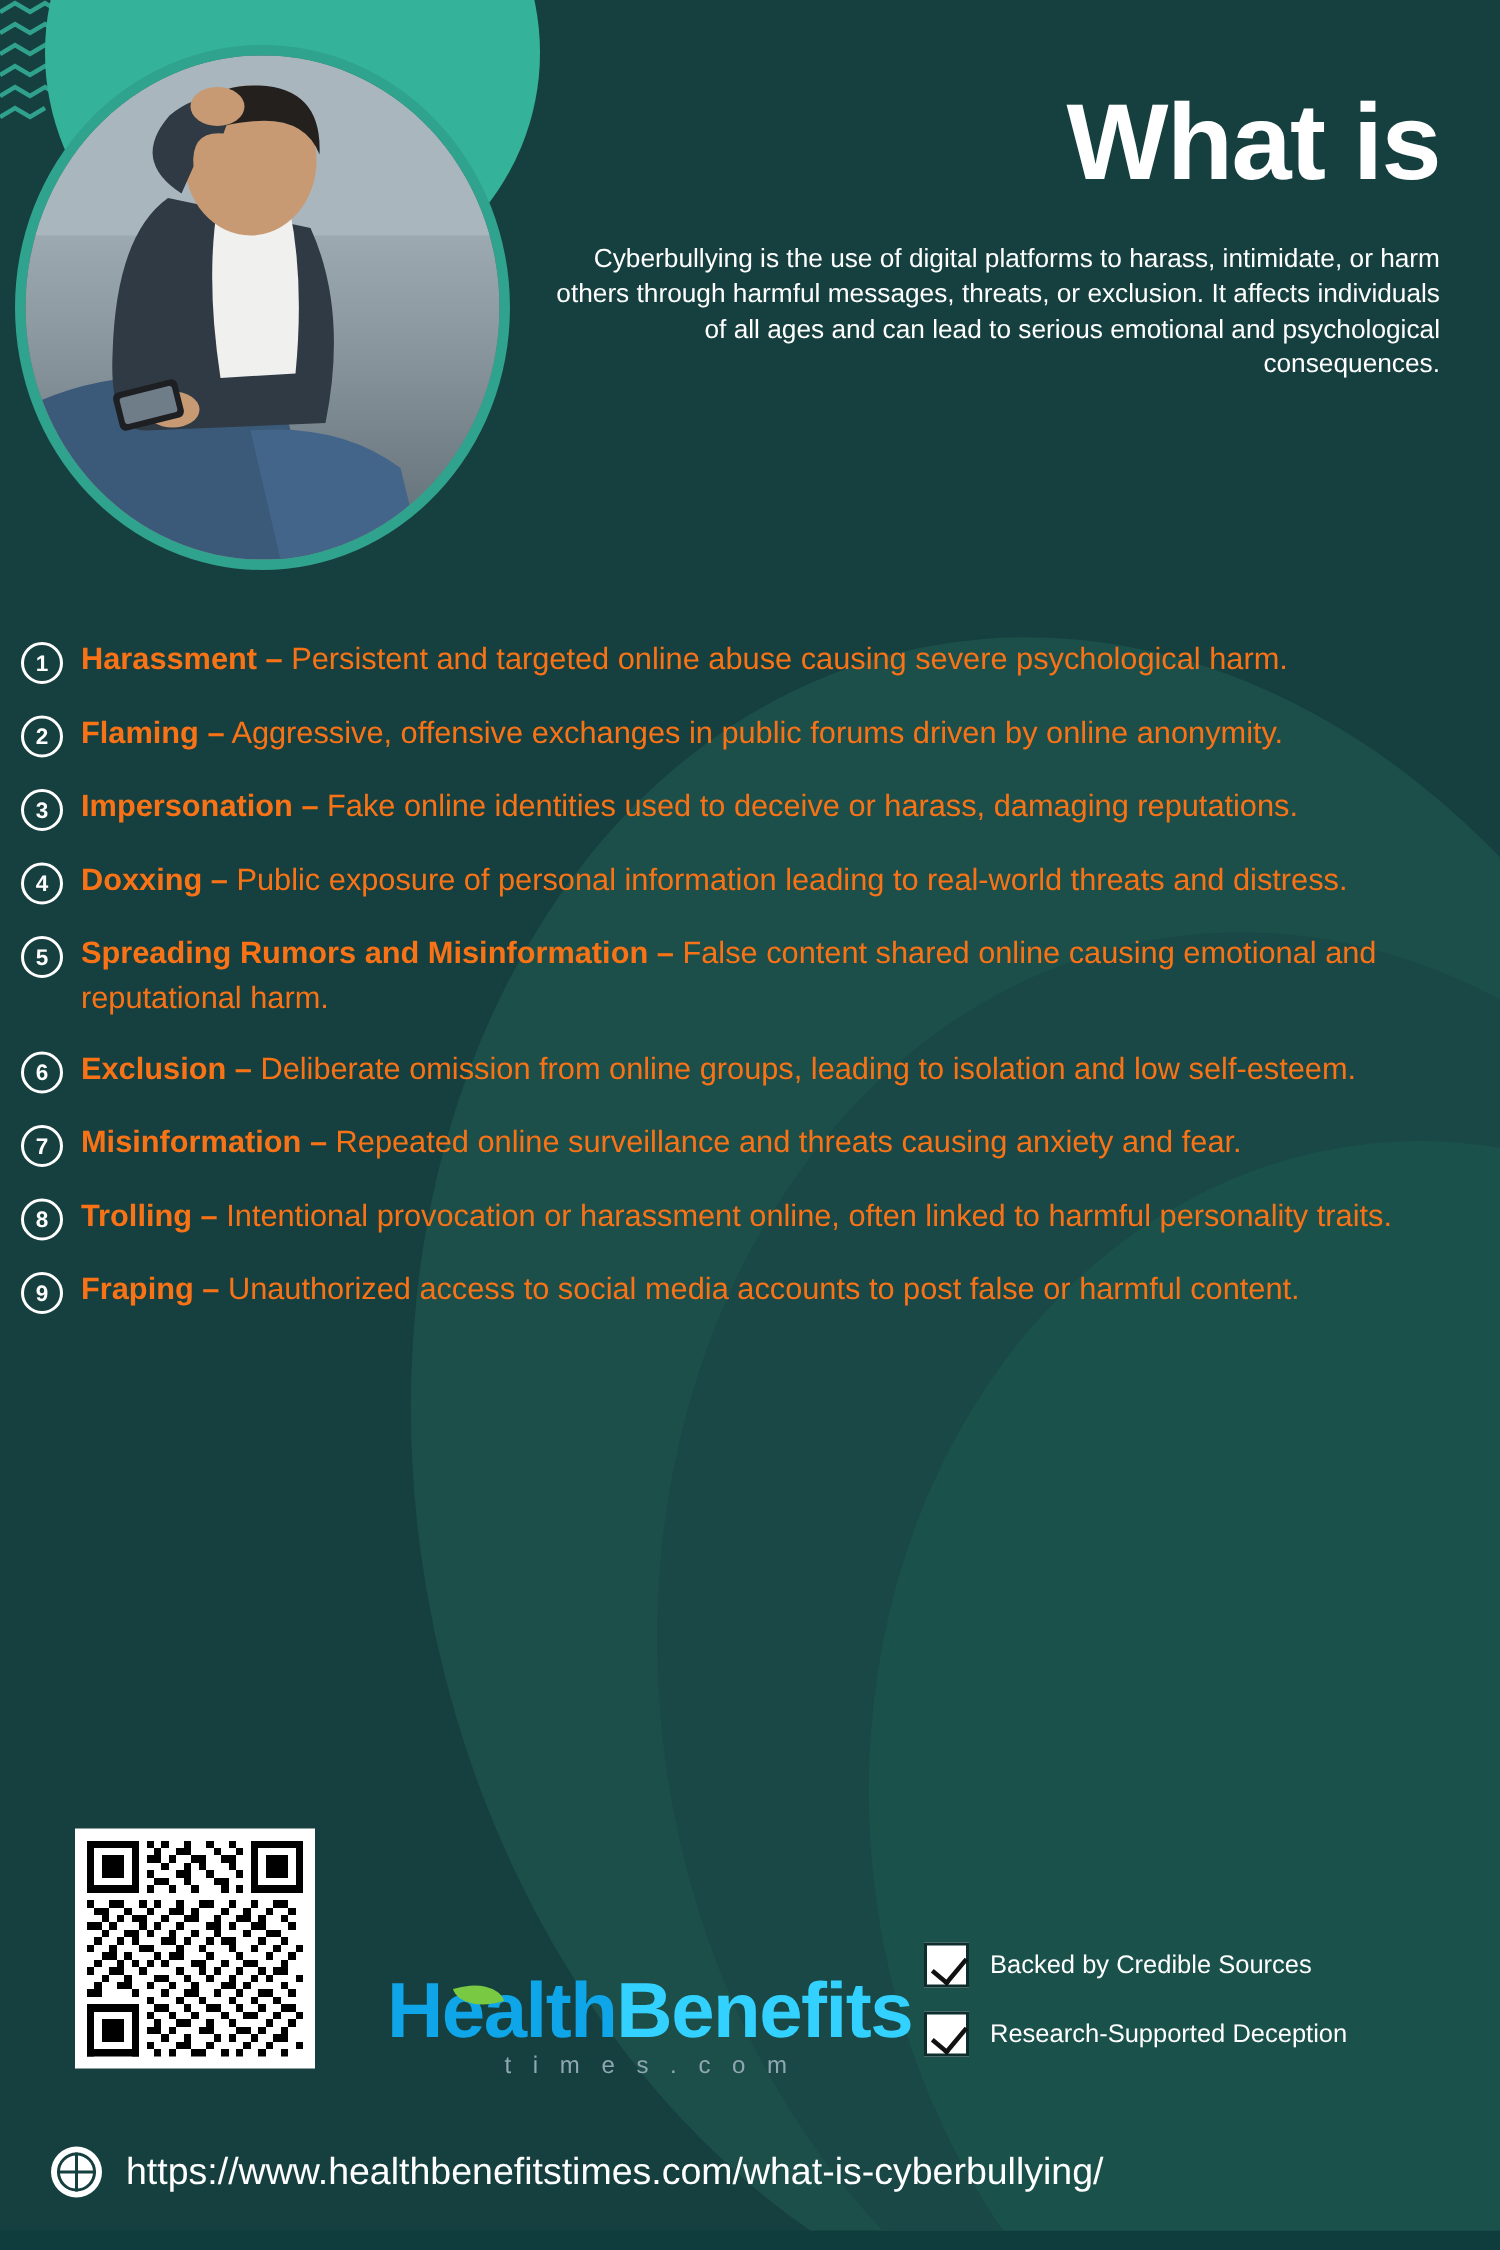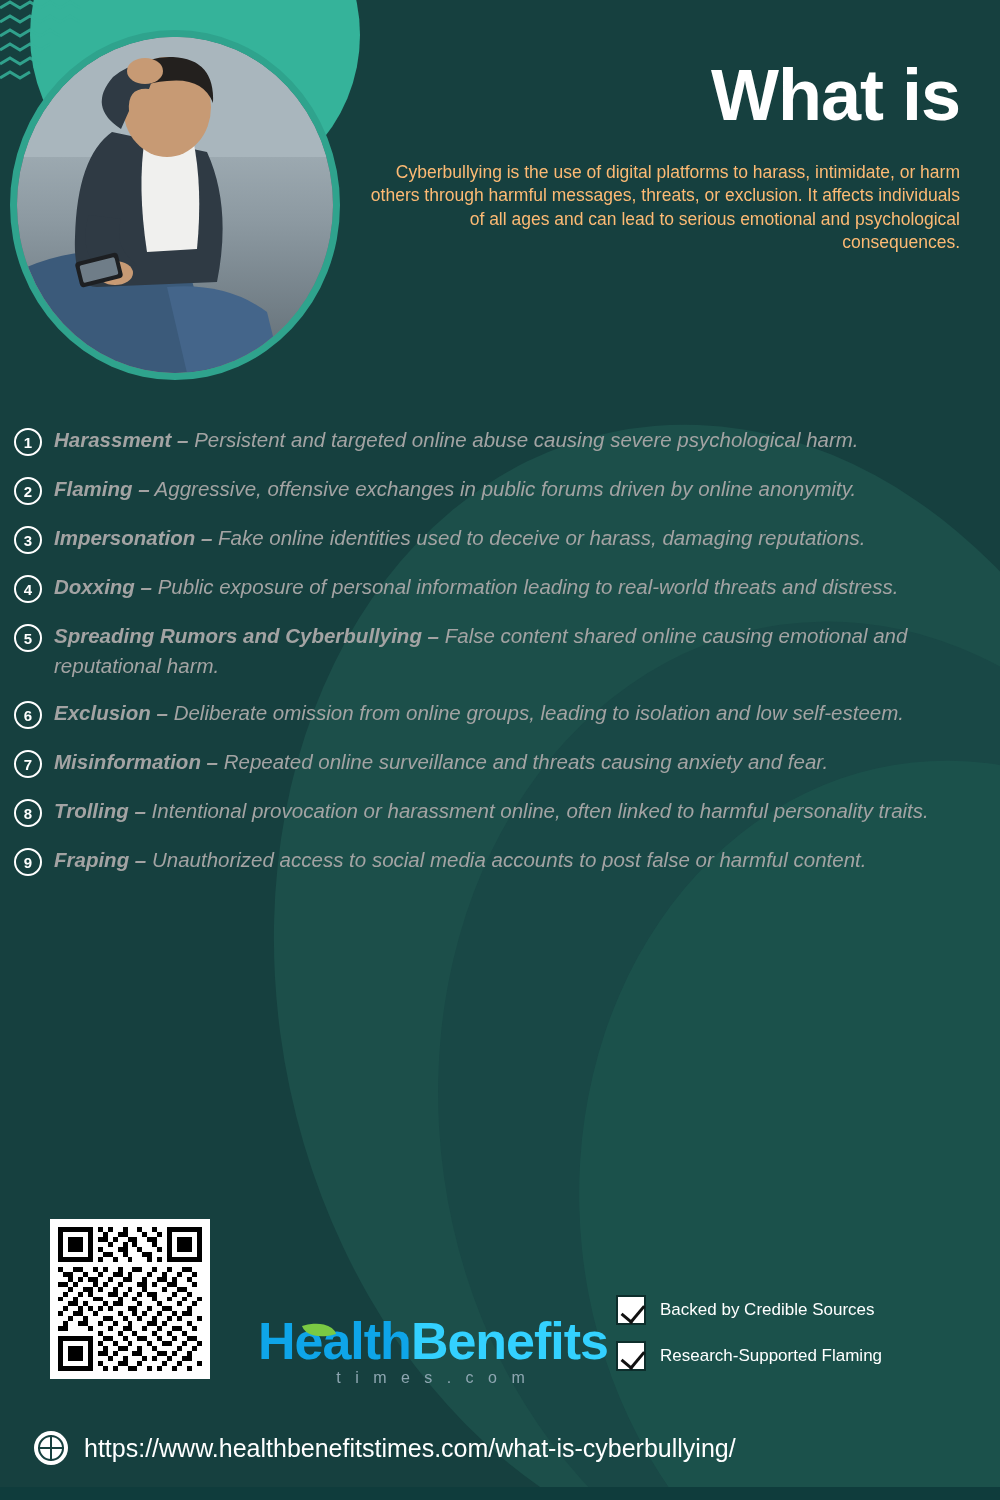--- a/index.html
+++ b/index.html
@@ -77,21 +77,21 @@
   }
   .title {
     color: #ffffff;
     font-size: 72px;
     line-height: 0.98;
     font-weight: bold;
     letter-spacing: -1px;
   }
   .subtitle {
     margin-top: 30px;
-    color: #fdba74;
+    color: #ffffff;
     font-size: 17.5px;
     line-height: 1.35;
     text-align: right;
   }
 
   
   .list {
     position: absolute;
     left: 14px; top: 425px;
     width: 980px;
@@ -110,24 +110,23 @@
     font-size: 15px;
     font-weight: bold;
     display: flex;
     align-items: center;
     justify-content: center;
     margin-top: 3px;
     margin-right: 12px;
   }
   .num.wide { font-size: 13px; }
   .itext {
-    color: #a3a3a3;
+    color: #f97316;
     font-size: 20.5px;
     line-height: 1.45;
-    font-style: italic;
   }
   .itext b { font-weight: bold; }
 
   
   .qr {
     position: absolute;
     left: 50px; bottom: 108px;
     width: 160px; height: 160px;
     background: #ffffff;
     padding: 8px;
@@ -316,21 +315,21 @@
       <div class="itext"><b>Impersonation –</b><span> Fake online identities used to deceive or harass, damaging reputations.</span></div>
     </div>
 
     <div class="item">
       <div class="num">4</div>
       <div class="itext"><b>Doxxing –</b><span> Public exposure of personal information leading to real-world threats and distress.</span></div>
     </div>
 
     <div class="item">
       <div class="num">5</div>
-      <div class="itext"><b>Spreading Rumors and Cyberbullying –</b><span> False content shared online causing emotional and reputational harm.</span></div>
+      <div class="itext"><b>Spreading Rumors and Misinformation –</b><span> False content shared online causing emotional and reputational harm.</span></div>
     </div>
 
     <div class="item">
       <div class="num">6</div>
       <div class="itext"><b>Exclusion –</b><span> Deliberate omission from online groups, leading to isolation and low self-esteem.</span></div>
     </div>
 
     <div class="item">
       <div class="num">7</div>
       <div class="itext"><b>Misinformation –</b><span> Repeated online surveillance and threats causing anxiety and fear.</span></div>
@@ -570,21 +569,21 @@
     <div class="logo-sub">t i m e s . c o m</div>
   </div>
 
   <div class="badges">
     <div class="badge">
       <div class="check"></div>
       <div class="badge-label">Backed by Credible Sources</div>
     </div>
     <div class="badge">
       <div class="check"></div>
-      <div class="badge-label">Research-Supported Flaming</div>
+      <div class="badge-label">Research-Supported Deception</div>
     </div>
   </div>
 
   <div class="urlbar">
     <div class="globe">
         <div class="lat"></div>
       </div>
     <div class="url-text">https://www.healthbenefitstimes.com/what-is-cyberbullying/</div>
   </div>
 

